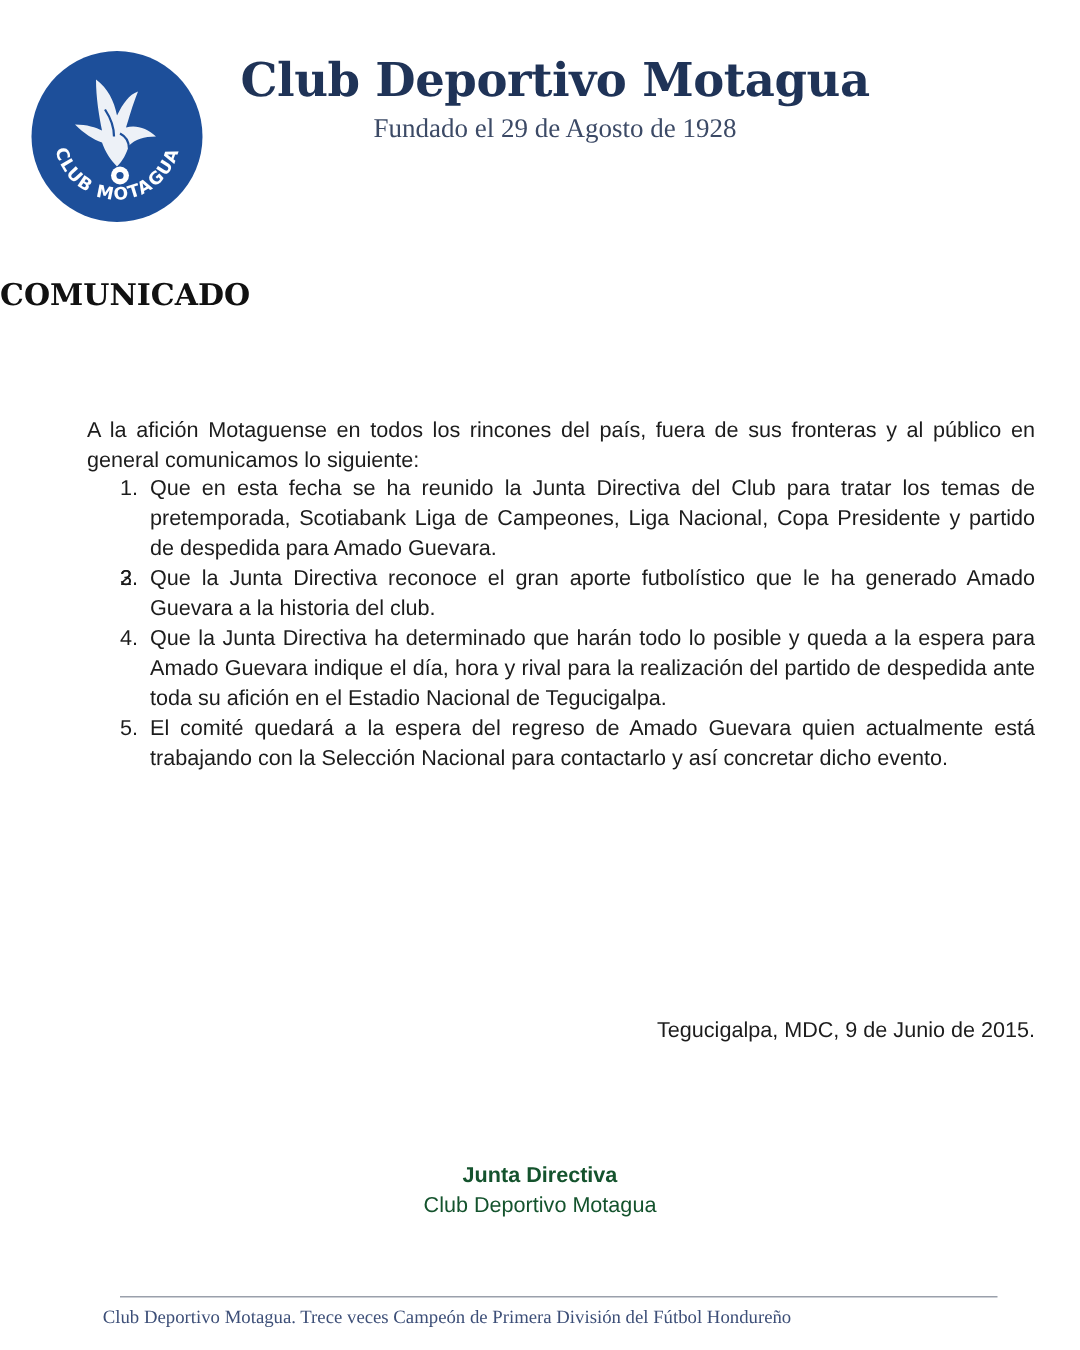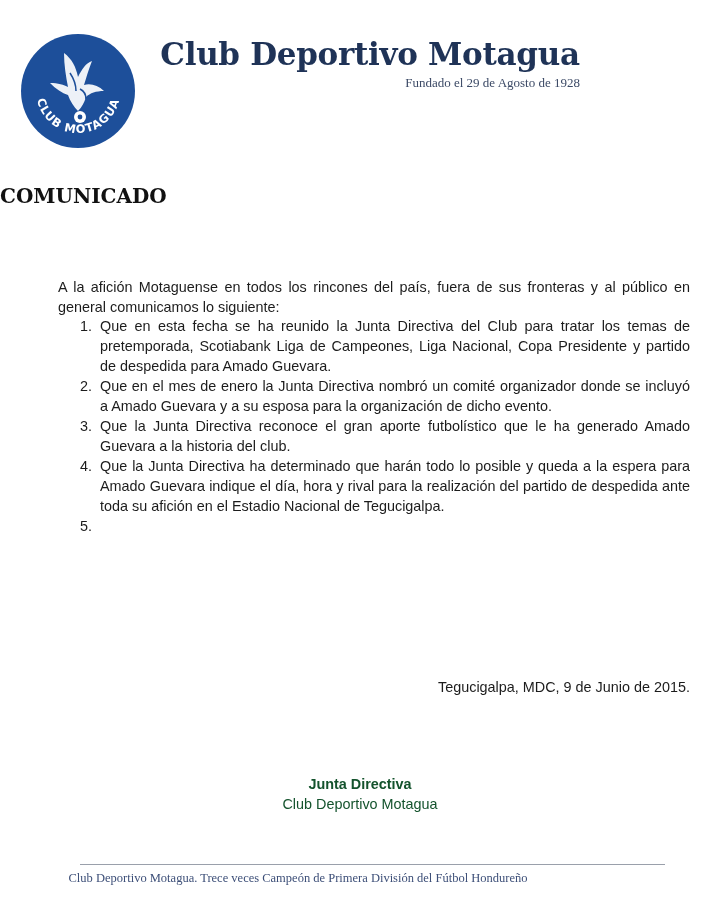--- a/index.html
+++ b/index.html
@@ -1,22 +1,22 @@
 <!DOCTYPE html>
 <html><head>
 <meta charset="utf-8">
 <style>
   html, body { margin: 0; padding: 0; background: #ffffff; }
   body { width: 720px; height: 900px; position: relative; overflow: hidden;
          font-family: "Liberation Sans", sans-serif; color: #1a1a1a; }
   .logo { position: absolute; left: 20px; top: 33px; width: 116px; height: 116px; }
   .header-title { position: absolute; left: 160px; top: 36px; width: 420px; text-align: center;
     font-family: "DejaVu Serif", serif; font-weight: bold; font-size: 31px; color: #1f3357; letter-spacing: -0.3px; }
-  .header-sub { position: absolute; left: 160px; top: 75px; width: 420px; text-align: right;
-    font-family: "Liberation Serif", serif; font-size: 13px; color: #3c4a66; }
+  .header-sub { position: absolute; left: 160px; top: 75px; width: 420px; text-align: center;
+    font-family: "Liberation Serif", serif; font-size: 18px; color: #3c4a66; }
   .doc-title { position: absolute; left: 0; top: 184px; width: 720px; 
     font-family: "DejaVu Serif", serif; font-weight: bold; font-size: 20px; color: #111; }
   .body-text { position: absolute; left: 58px; width: 632px; font-size: 14.4px; line-height: 20px;
     text-align: justify; color: #1c1c1c; font-family: "Liberation Sans", sans-serif; margin-top: 24px; }
   .intro { top: 253px; }
   .list { position: absolute; left: 58px; top: 316px; width: 632px; margin: 0; padding: 0; list-style: none; }
   .list li { position: relative; padding-left: 42px; font-size: 14.4px; line-height: 20px; text-align: justify; color: #1c1c1c; }
   .list li .num { position: absolute; left: 22px; top: 0; }
   .date { top: 653px; text-align: right; }
   .sig { position: absolute; left: 0; width: 720px; text-align: center; font-size: 14.4px; color: #14532d; }
@@ -55,32 +55,32 @@
 
 <div class="body-text intro">A la afición Motaguense en todos los rincones del país, fuera de sus fronteras y al público en general comunicamos lo siguiente:</div>
 
 <ol class="list">
   <li>
     <span class="num">1.</span>
     <span>Que en esta fecha se ha reunido la Junta Directiva del Club para tratar los temas de pretemporada, Scotiabank Liga de Campeones, Liga Nacional, Copa Presidente y partido de despedida para Amado Guevara.</span>
   </li>
   <li>
     <span class="num">2.</span>
-    <span>Que en el mes de enero la Junta Directiva nombró un comité organizador donde se incluyó a Amado Guevara y a su esposa para la organización de dicho evento.</span>
   </li>
   <li>
     <span class="num">3.</span>
     <span>Que la Junta Directiva reconoce el gran aporte futbolístico que le ha generado Amado Guevara a la historia del club.</span>
   </li>
   <li>
     <span class="num">4.</span>
     <span>Que la Junta Directiva ha determinado que harán todo lo posible y queda a la espera para Amado Guevara indique el día, hora y rival para la realización del partido de despedida ante toda su afición en el Estadio Nacional de Tegucigalpa.</span>
   </li>
   <li>
     <span class="num">5.</span>
+    <span>El comité quedará a la espera del regreso de Amado Guevara quien actualmente está trabajando con la Selección Nacional para contactarlo y así concretar dicho evento.</span>
   </li>
 </ol>
 
 <div class="body-text date">Tegucigalpa, MDC, 9 de Junio de 2015.</div>
 
 <div class="sig sig-title">Junta Directiva</div>
 <div class="sig sig-org">Club Deportivo Motagua</div>
 
 <div class="footer-rule"></div>
 <div class="footer-text">Club Deportivo Motagua. Trece veces Campeón de Primera División del Fútbol Hondureño</div>

